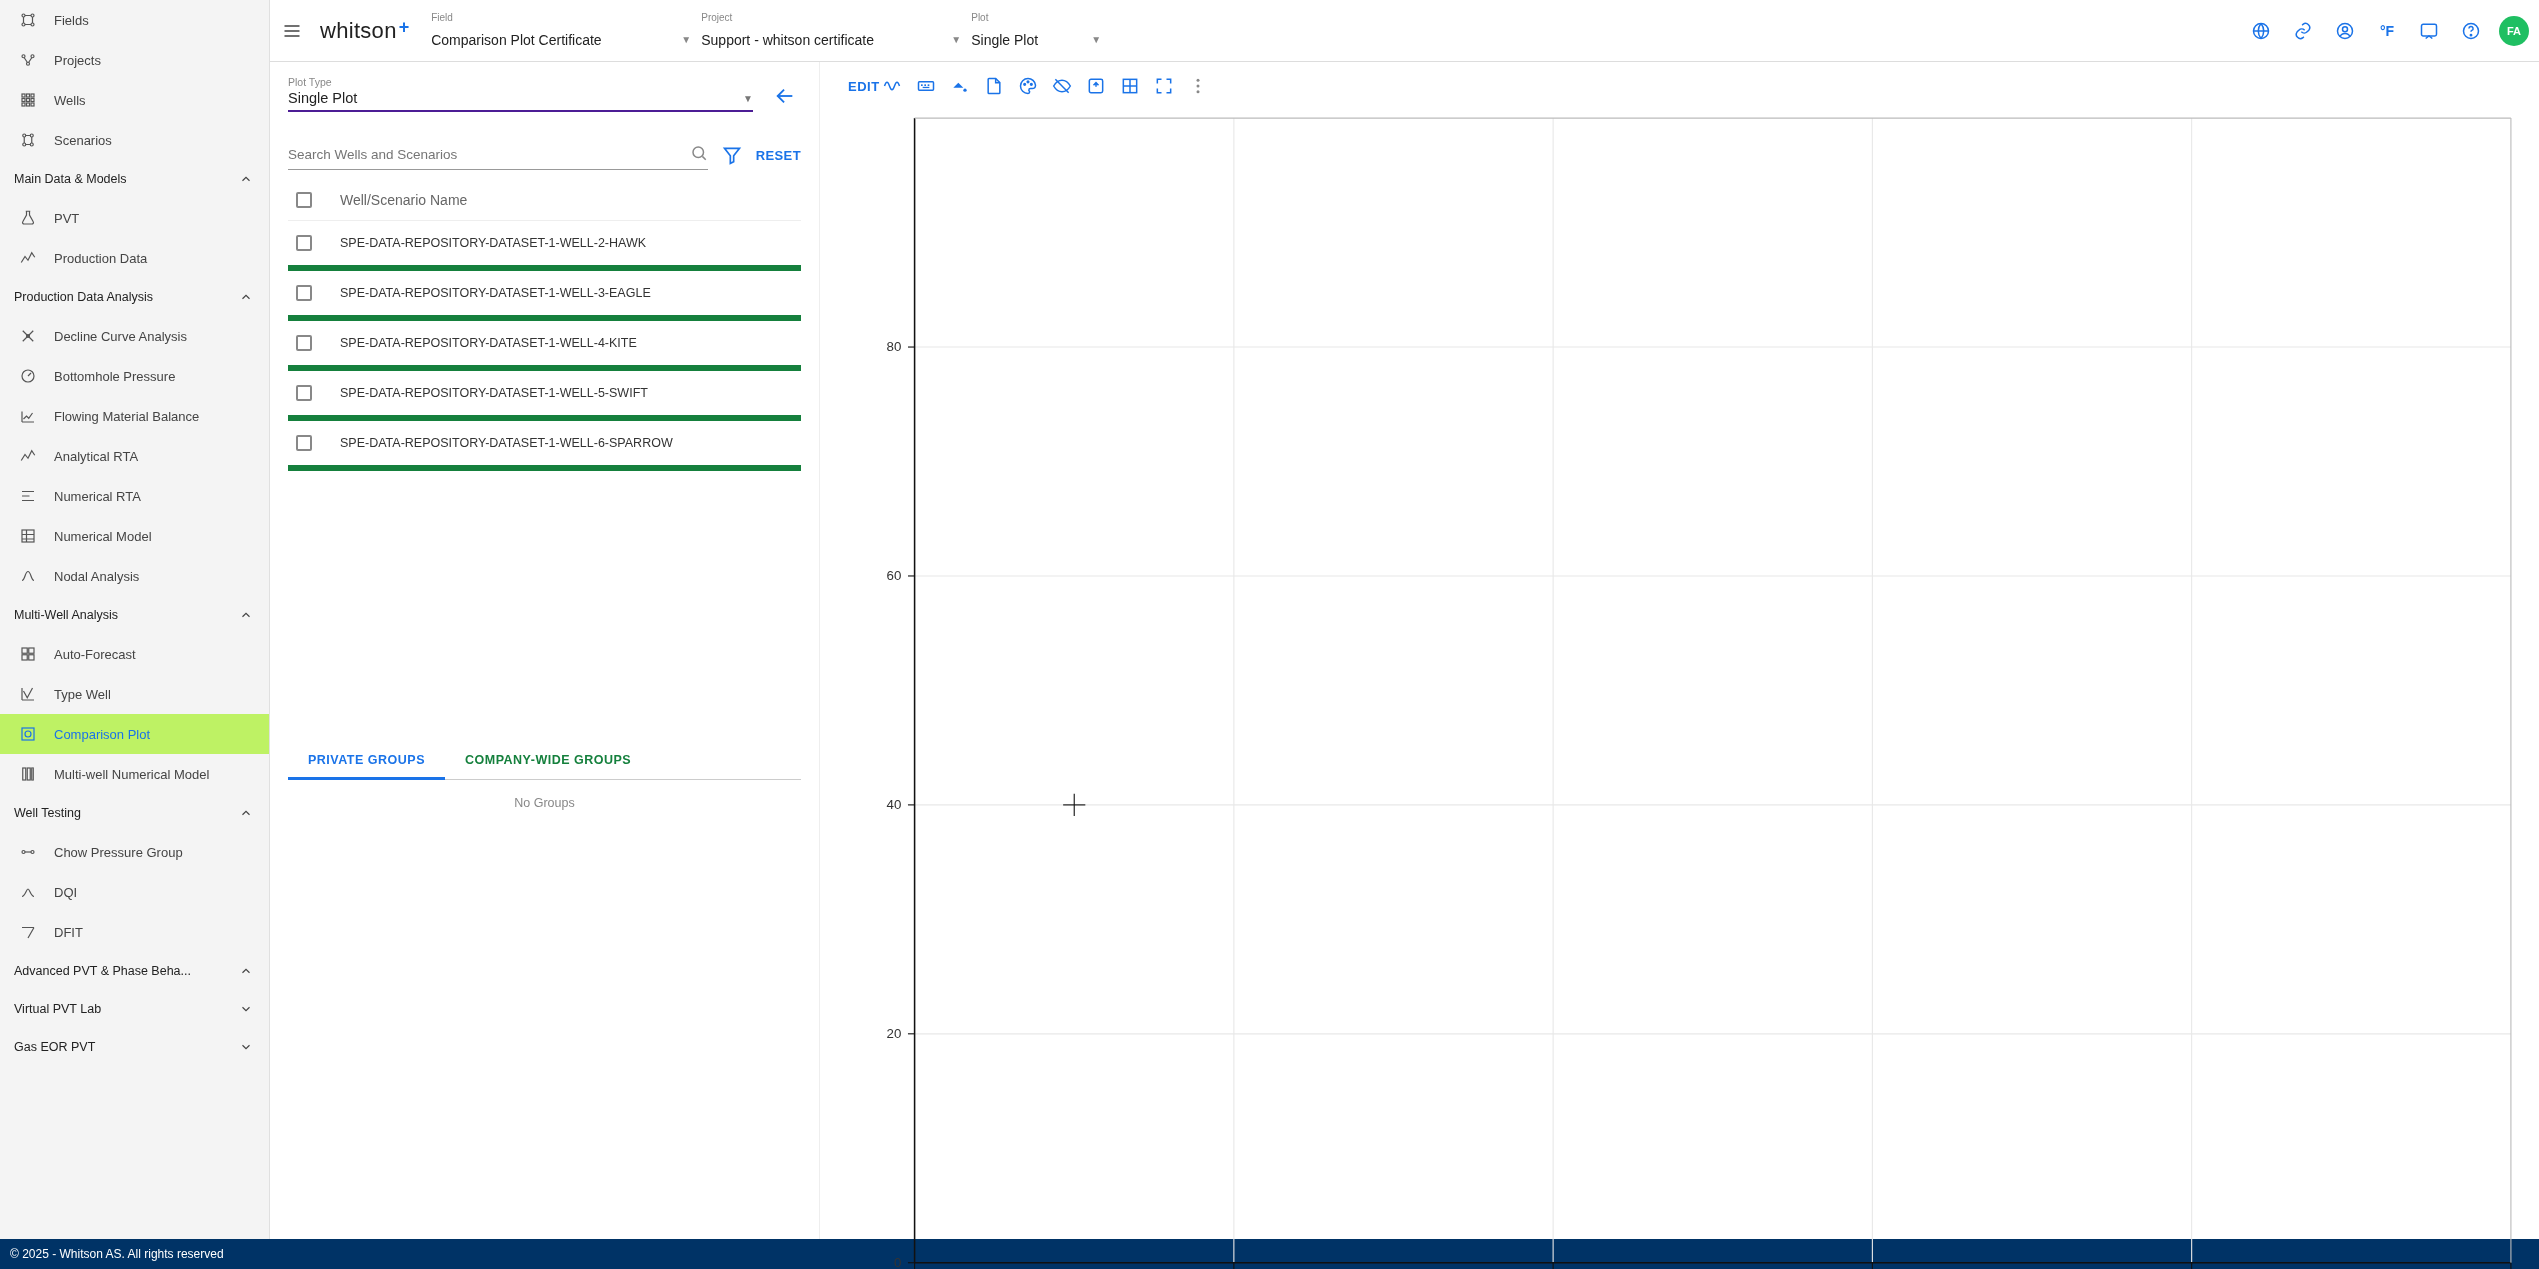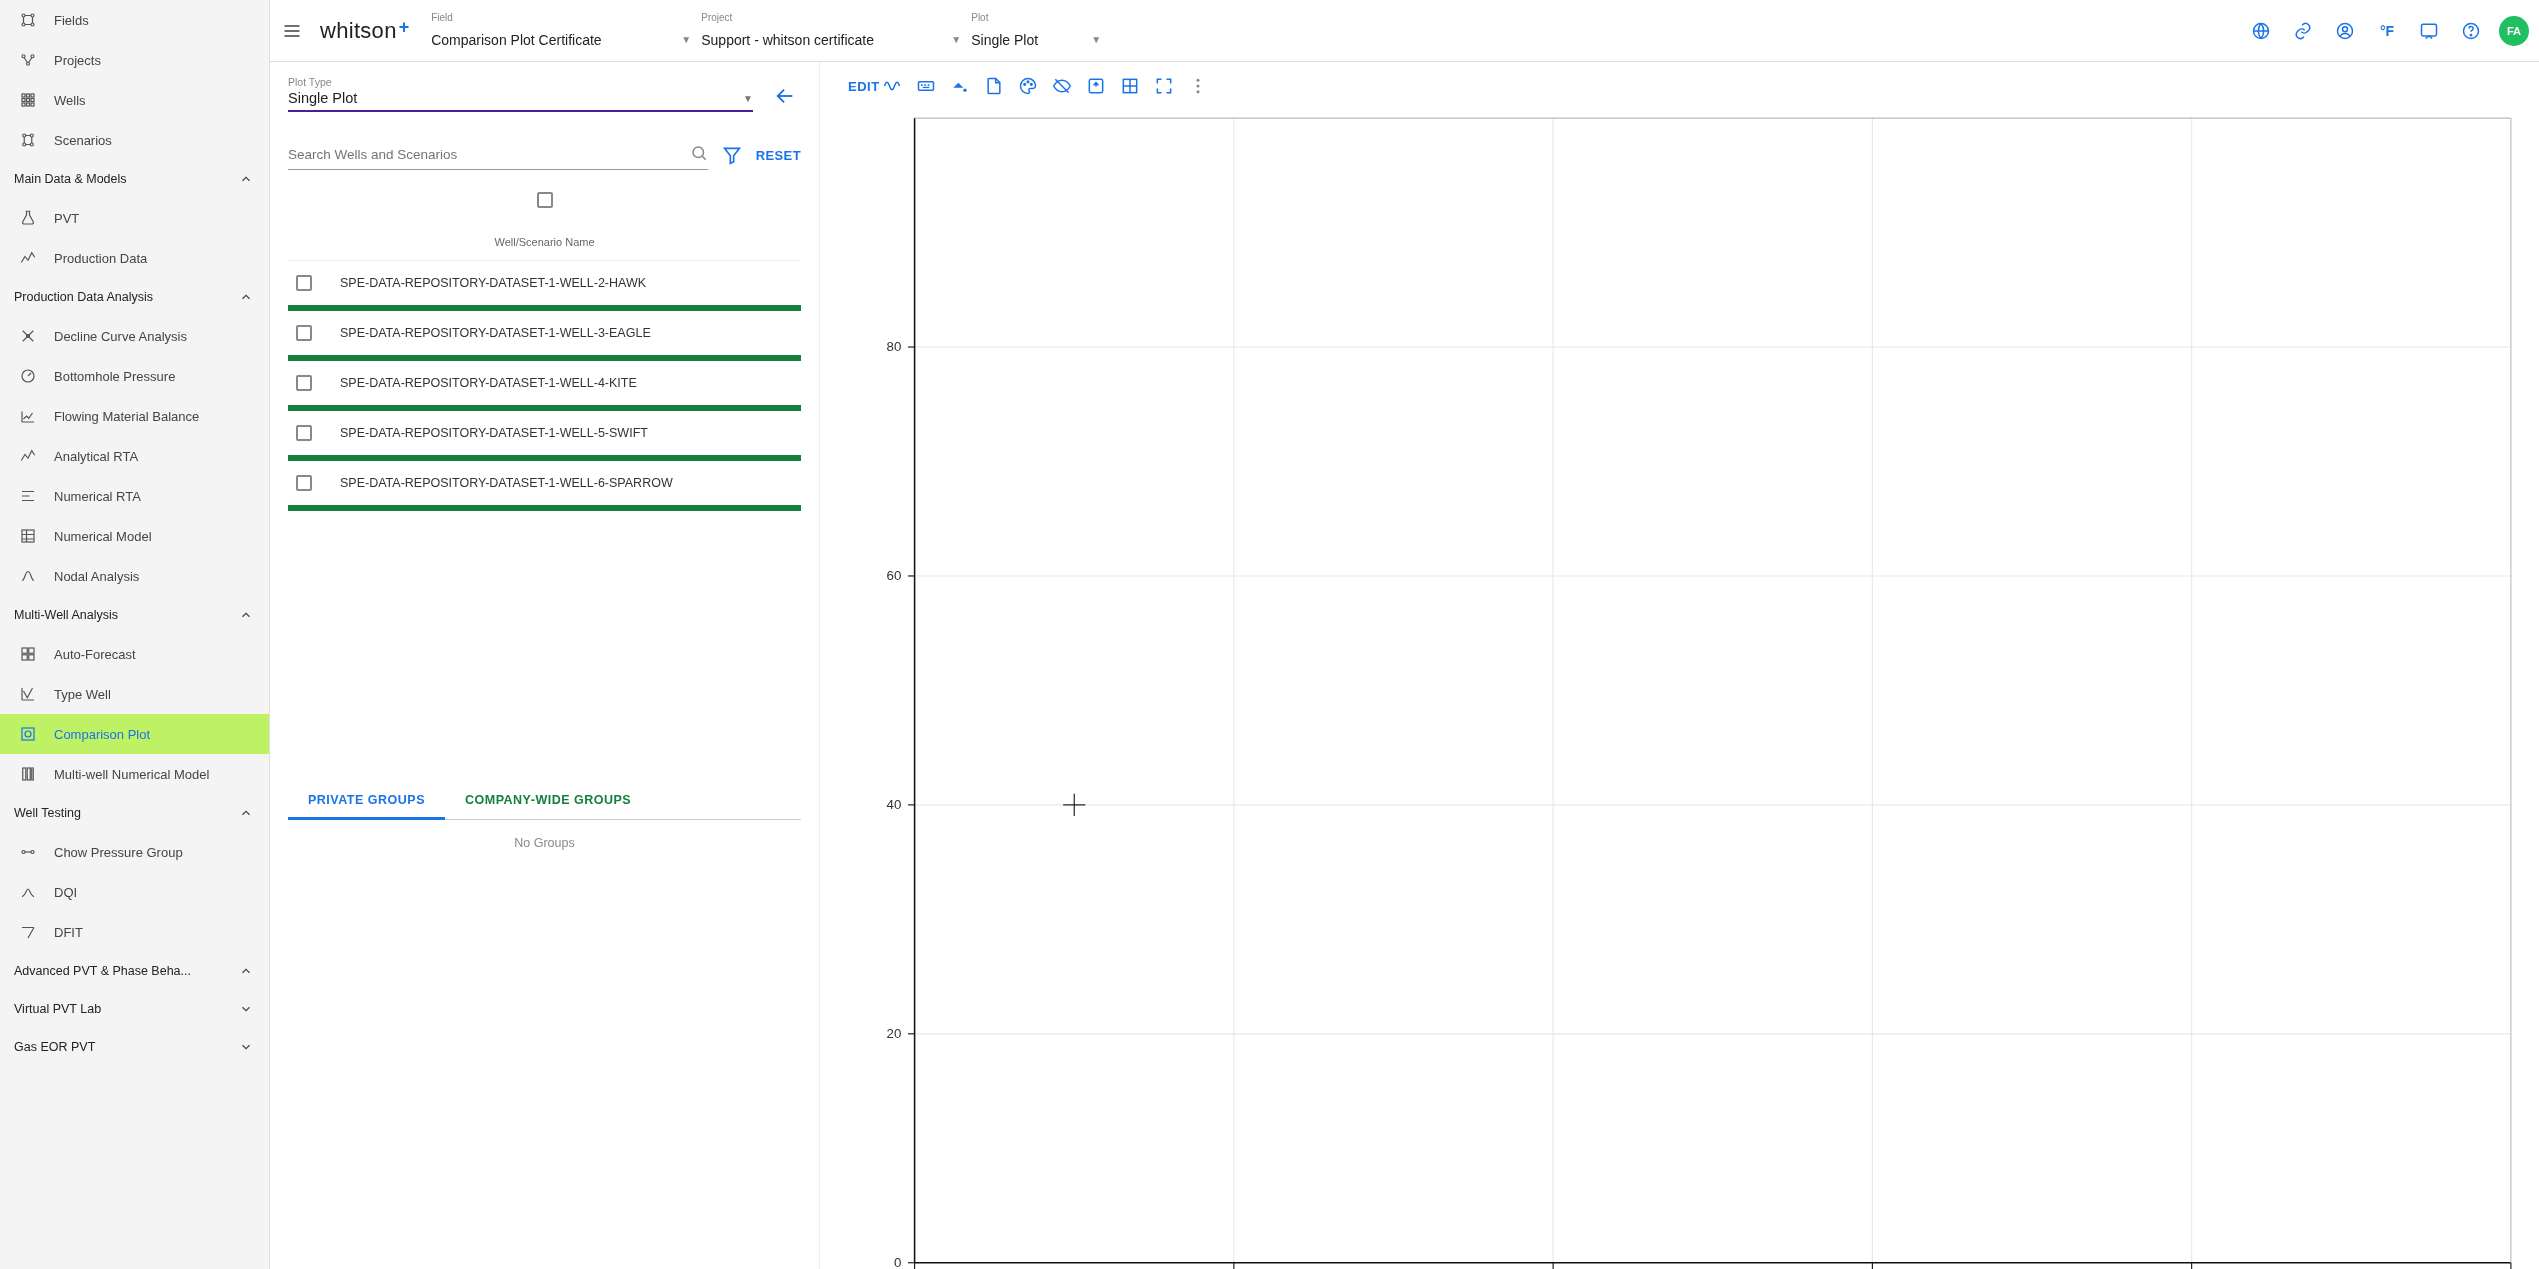--- a/index.html
+++ b/index.html
@@ -41,21 +41,21 @@
   .pt-label { font-size: 10.5px; color:#888; margin-bottom: 2px; }
   .pt-value { display:flex; justify-content:space-between; align-items:center; font-size:14.5px; color:#222; cursor:pointer;}
   .pt-value .tri { color:#777; font-size:10px; }
   .back-arrow { width:32px; height:32px; display:flex; align-items:center; justify-content:center; color:#1a73e8; cursor:pointer; }
   .search-row { display:flex; align-items:center; gap: 12px; margin-top: 28px;}
   .search-field { flex:1; border-bottom:1px solid #999; display:flex; align-items:center; padding: 4px 0; }
   .search-field input { border:none; outline:none; background:transparent; font-size:13.5px; flex:1; color:#333; }
   .search-field .sicon { color:#888; }
   .filter-icon { color:#1a73e8; cursor:pointer; display:flex; align-items:center; justify-content:center; width:24px;}
   .reset-btn { color:#1a73e8; font-size:13px; font-weight:600; letter-spacing:.4px; cursor:pointer; }
-  .list-header { display:flex; align-items:center; gap: 28px; padding: 22px 8px 12px 8px; border-bottom:1px solid #eee; font-size:11px; color:#666;flex-direction:column; }
+  .list-header { display:flex; align-items:center; gap: 28px; padding: 22px 8px 12px 8px; border-bottom:1px solid #eee; font-size:14px; color:#666; }
   .list-row { display:flex; align-items:center; gap:28px; padding: 14px 8px; border-bottom:6px solid #15803d; font-size:12.5px; color:#333; cursor:pointer;}
   .checkbox { width:16px; height:16px; border:2px solid #888; border-radius:2px; flex-shrink:0; cursor:pointer;}
   .tabs { display:flex; border-bottom:1px solid #ccc; margin-top: 270px; }
   .tab { padding: 12px 20px; font-size:12.5px; font-weight:600; letter-spacing:.5px; color:#15803d; cursor:pointer; position:relative; }
   .tab.active { color:#1a73e8; }
   .tab.active::after { content:""; position:absolute; left:0; right:0; bottom:-1px; height:3px; background:#1a73e8; }
   .groups-body { flex:1; display:flex; align-items:flex-start; justify-content:center; padding: 16px 0; font-size:12.5px; color:#888; }
   
   .plot-area { flex:1; display:flex; flex-direction:column; padding: 12px 16px; min-width:0; }
   .plot-toolbar { display:flex; align-items:center; justify-content:flex-start; margin-bottom: 8px; }
@@ -591,13 +591,16 @@
                 <g class="crosshair">
                   <line x1="204" y1="628" x2="224" y2="628"></line>
                   <line x1="214" y1="618" x2="214" y2="638"></line>
                 </g>
               </svg>
           </div>
         </div>
       </div>
     </div>
   </div>
+  <div class="footer">
+    <span>© 2025 - Whitson AS. All rights reserved</span>
+  </div>
 </div>
 
 </body></html>

